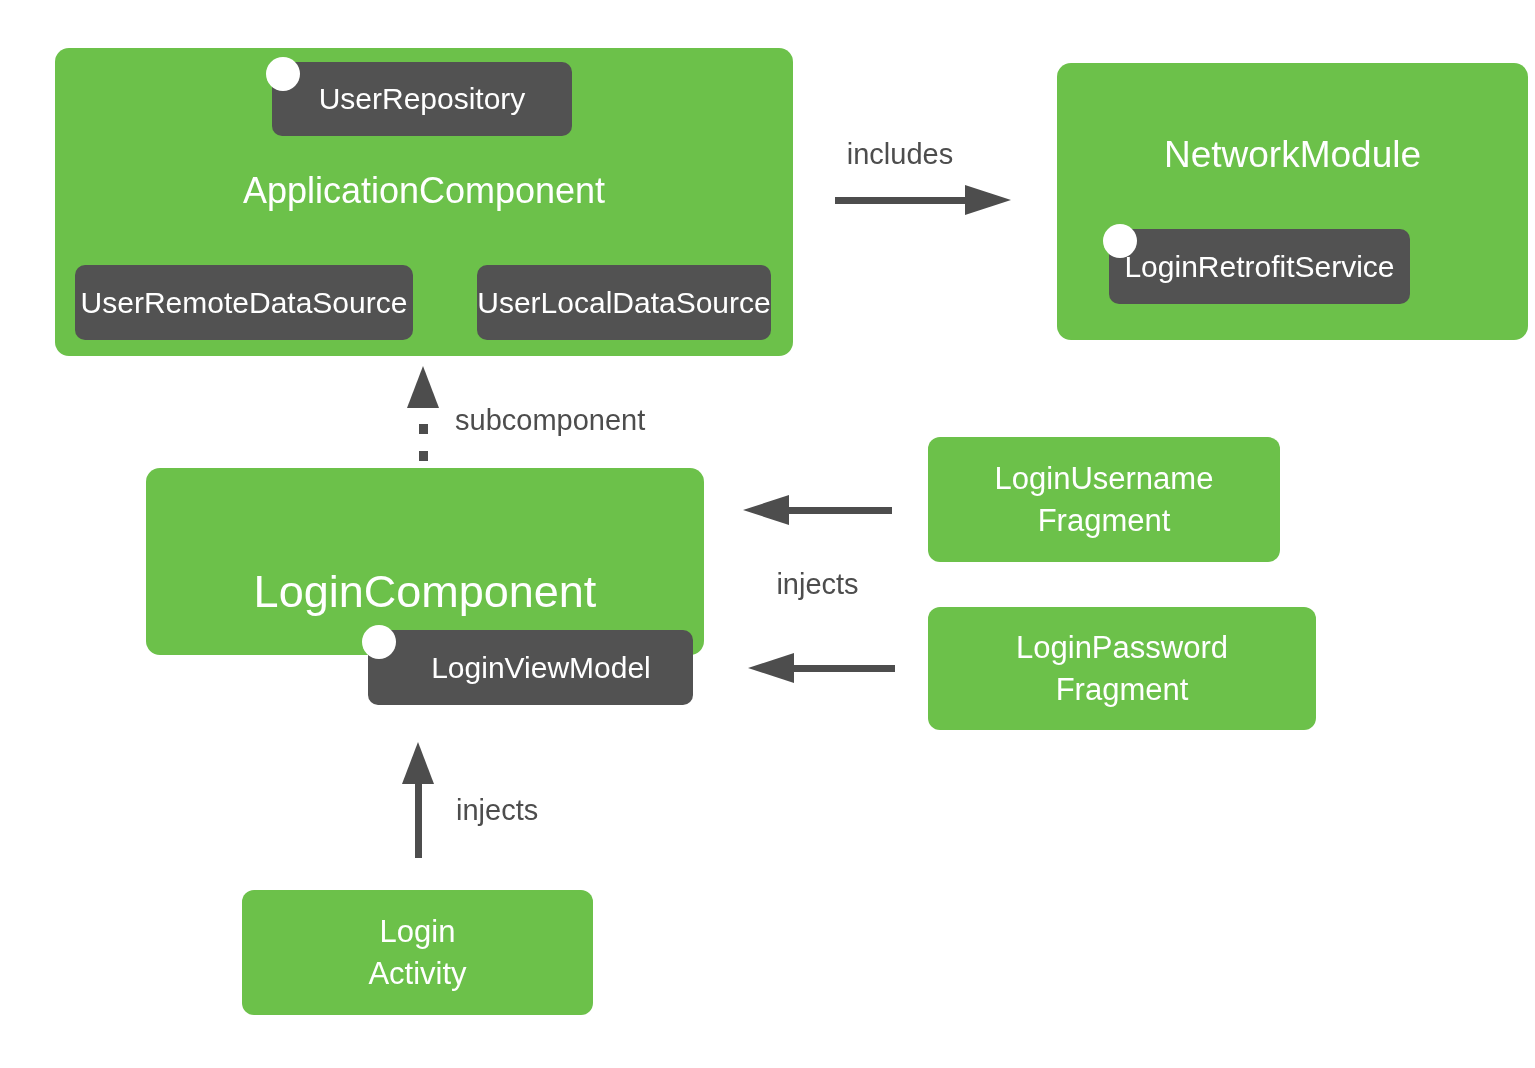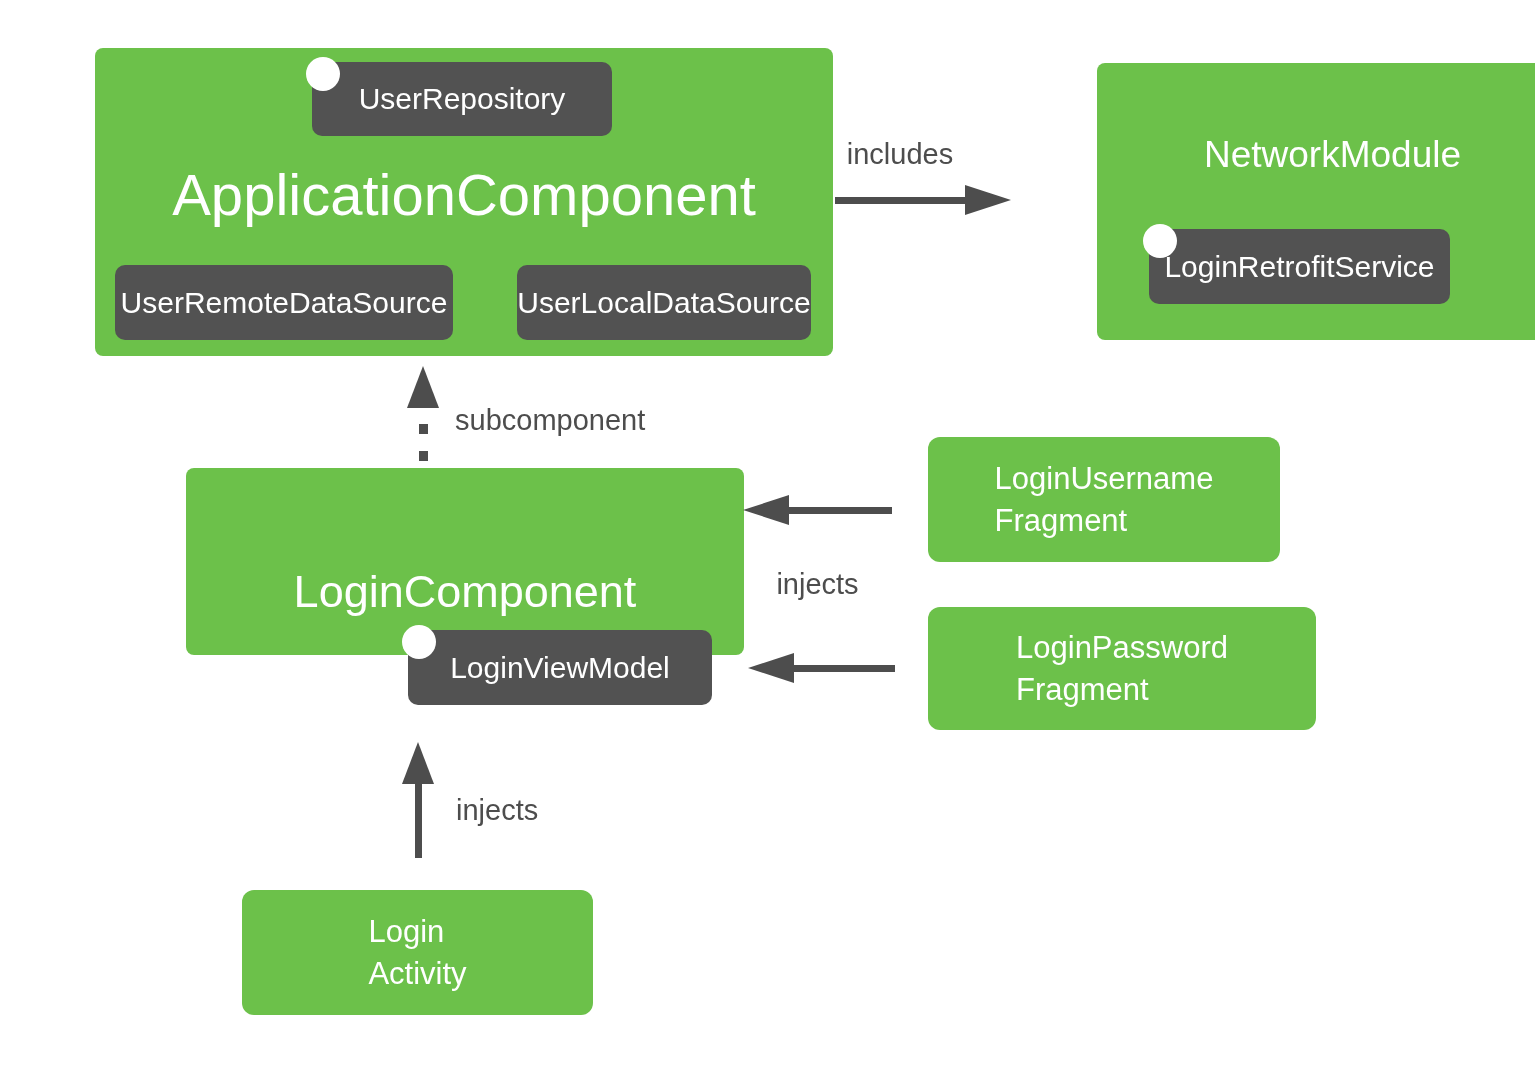--- a/index.html
+++ b/index.html
@@ -1,62 +1,62 @@
 <!DOCTYPE html>
 <html style="--color-green: #6cc14a; --color-badge: #525252; --color-arrow: #4d4d4d; --color-label: #4d4d4d;"><head>
 <meta charset="utf-8">
 <style>
   html,body{margin:0;padding:0;background:#ffffff;}
   .canvas{
     position:relative;width:1535px;height:1068px;background:#ffffff;
     font-family:"Liberation Sans",sans-serif;overflow:hidden;
   }
   
-  .gbox{position:absolute;background:var(--color-green,#6cc14a);border-radius:8px;margin-left:40px;}
+  .gbox{position:absolute;background:var(--color-green,#6cc14a);border-radius:14px;}
   .gbox-title{position:absolute;left:0;right:0;text-align:center;color:#ffffff;line-height:1.15;}
   
   .badge{
     position:absolute;background:var(--color-badge,#525252);border-radius:10px;
     display:flex;align-items:center;justify-content:center;
     color:#ffffff;font-size:30px;
   }
   .dot{
     position:absolute;left:-6px;top:-5px;width:34px;height:34px;
     border-radius:50%;background:#ffffff;
   }
   
   .small-box{
     position:absolute;background:var(--color-green,#6cc14a);border-radius:12px;
     display:flex;align-items:center;justify-content:center;
-    color:#ffffff;font-size:31px;line-height:1.35;white-space:pre-line;
+    color:#ffffff;font-size:31px;line-height:1.35;text-align:center;white-space:pre-line;
   }
   
   .shaft-h{position:absolute;height:7px;background:var(--color-arrow,#4d4d4d);}
   .shaft-v{position:absolute;width:7px;background:var(--color-arrow,#4d4d4d);}
   .tri{position:absolute;width:0;height:0;}
   .tri.right{border-top:15px solid transparent;border-bottom:15px solid transparent;border-left:46px solid var(--color-arrow,#4d4d4d);}
   .tri.left {border-top:15px solid transparent;border-bottom:15px solid transparent;border-right:46px solid var(--color-arrow,#4d4d4d);}
   .tri.up   {border-left:16px solid transparent;border-right:16px solid transparent;border-bottom:42px solid var(--color-arrow,#4d4d4d);}
   .dash{position:absolute;width:9px;height:10px;background:var(--color-arrow,#4d4d4d);}
   .edge-label{position:absolute;color:var(--color-label,#4d4d4d);font-size:29px;}
 
   
   #app-box{left:55px;top:48px;width:738px;height:308px;}
-  #app-title{top:114px;font-size:58px;}
+  #app-title{top:122px;font-size:36px;}
   #user-repo-badge{left:217px;top:14px;width:300px;height:74px;}
   #remote-badge{left:20px;top:217px;width:338px;height:75px;}
   #local-badge{left:422px;top:217px;width:294px;height:75px;}
 
   #network-box{left:1057px;top:63px;width:423px;height:277px;padding-left:48px;}
   #network-title{top:71px;font-size:37px;}
   #retrofit-badge{left:52px;top:166px;width:301px;height:75px;}
 
   #login-box{left:146px;top:468px;width:558px;height:187px;}
   #login-title{top:98px;font-size:45px;}
-  #viewmodel-badge{left:222px;top:162px;width:304px;height:75px;}
+  #viewmodel-badge{left:222px;top:162px;width:304px;height:75px;padding-left:21px;}
 
   #username-box{left:928px;top:437px;width:352px;height:125px;}
   #password-box{left:928px;top:607px;width:388px;height:123px;}
   #activity-box{left:242px;top:890px;width:351px;height:125px;}
 
   #includes-shaft{left:835px;top:197px;width:132px;}
   #includes-head{left:965px;top:185px;}
   #includes-label{left:825px;top:138px;width:150px;text-align:center;}
 
   #sub-head{left:407px;top:366px;}

